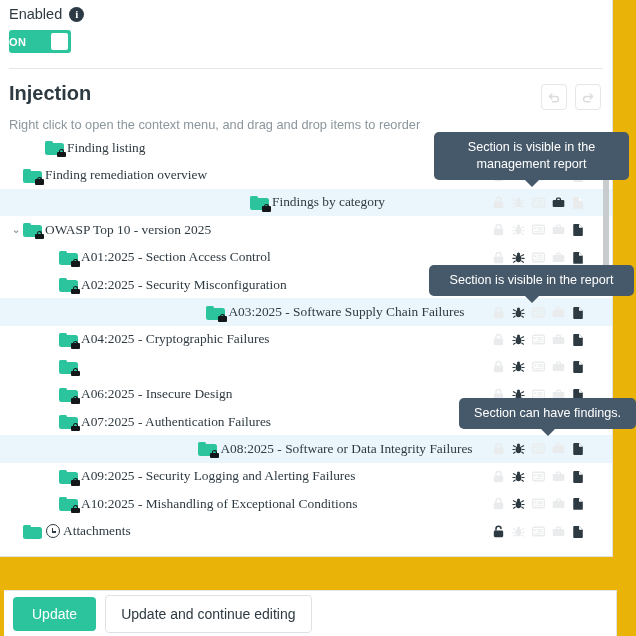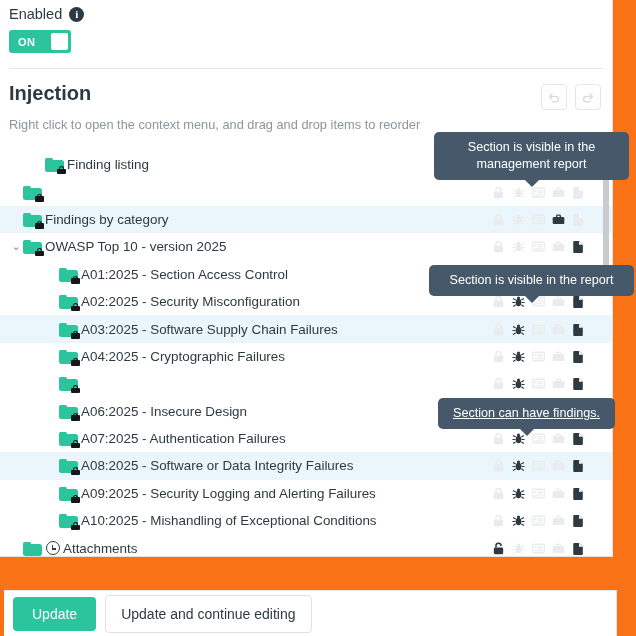--- a/index.html
+++ b/index.html
@@ -2,21 +2,21 @@
 <html><head>
 <meta charset="utf-8">
 <style>
   * { box-sizing: border-box; margin: 0; padding: 0; }
   html, body {
     width: 636px; height: 636px;
     background: #f0f0f0;
     font-family: "Liberation Sans", sans-serif;
     overflow: hidden;
   }
-  .page { position: relative; width: 636px; height: 636px; background: #f97316; }
+  .page { position: relative; width: 636px; height: 636px; background: #eab308; }
 
   
   .card {
     position: absolute; left: 0; top: 0;
     width: 613px; height: 557px;
     background: #ffffff;
     border-right: 1px solid #e2e2e2;
     border-bottom: 1px solid #e2e2e2;
     overflow: hidden;
   }
@@ -37,21 +37,21 @@
 
   .toggle {
     margin: 8px 0 0 9px;
     width: 62px; height: 23px;
     background: #2bc49d; border-radius: 3px;
     display: flex; align-items: center; position: relative;
     cursor: pointer;
   }
   .toggle .on-text {
     color: #ffffff; font-size: 11px; font-weight: bold;
-    letter-spacing: .4px; margin-left: 9px; text-align: right;
+    letter-spacing: .4px;  text-align: right;
   }
   .toggle .knob {
     position: absolute; right: 3px; top: 3px;
     width: 17px; height: 17px; background: #fff; border-radius: 2px;
   }
 
   .divider {
     margin: 15px 9px 0 9px;
     border-top: 1px solid #e6e6e6;
   }
@@ -66,27 +66,27 @@
   .hist-btn {
     width: 26px; height: 26px; border: 1px solid #e6e6e6; border-radius: 4px;
     background: #fff; display: flex; align-items: center; justify-content: center;
     color: #dcdcdc; cursor: default;
   }
   .hint {
     padding: 7px 0 0 9px; font-size: 12.8px; color: #8b969d;
   }
 
   
-  .tree { margin-top: 19px; }
+  .tree { margin-top: 2px; font-family: Liberation Serif, serif; }
   .trow {
     position: relative; display: flex; align-items: center;
     height: 27.4px; width: 100%; padding-left: 9px;
     cursor: pointer;
   }
-  .trow.sel { background: #eaf6fb; }
+  .trow.sel { background: #eaf6fb; justify-content: center; }
   .caret {
     width: 14px; font-size: 11px; color: #7d8b93; flex: 0 0 14px;
     display: flex; align-items: center; justify-content: center;
   }
   .caret.empty { visibility: hidden; }
   .ind0 { margin-left: 0px; }
   .ind1 { margin-left: 22px; }
   .ind2 { margin-left: 36px; }
 
   .ic-wrap { display: flex; align-items: center; flex: 0 0 auto; }
@@ -143,21 +143,21 @@
     border-radius: 5px; font-size: 12.6px; line-height: 17px;
     padding: 7px 12px; text-align: center; z-index: 40;
   }
   .tip::after {
     content: ""; position: absolute; left: 50%; margin-left: -7px; bottom: -7px;
     border-left: 7px solid transparent; border-right: 7px solid transparent;
     border-top: 7px solid #46596a;
   }
   #tip1 { left: 434px; top: 132px; width: 195px; }
   #tip2 { left: 429px; top: 265px; width: 205px; }
-  #tip3 { left: 438px; top: 398px; width: 177px; text-decoration: underline; }
+  #tip3 { left: 459px; top: 398px; width: 177px; }
 
   
   .footer {
     position: absolute; left: 4px; top: 590px; width: 613px; height: 46px;
     background: #ffffff; border-top: 1px solid #e8e8e8; border-right: 1px solid #e2e2e2;
     display: flex; align-items: center; gap: 9px; padding-left: 9px;
   }
   .btn-primary {
     background: #2bc49d; color: #fff; border: none; border-radius: 4px;
     font-size: 14px; padding: 9px 19px; cursor: pointer;
@@ -277,20 +277,21 @@
               <span class="folder">
                 <span class="tab"></span>
                 <span class="body"></span>
                 <span class="lock">
                   <span class="bow"></span>
                   <span class="sh"></span>
                 </span>
               </span>
             </span>
           </span>
+          <span class="label">Finding remediation overview</span>
           <span class="ricons">
             <svg width="15" height="15" viewBox="0 0 16 16" fill="#e9ebec">
               <rect x="3" y="7" width="10" height="7" rx="1.4"></rect>
               <path d="M5.3 7V5.4a2.7 2.7 0 0 1 5.4 0V7" fill="none" stroke="#e9ebec" stroke-width="1.6"></path>
             </svg>
             <svg width="15" height="15" viewBox="0 0 16 16" fill="#e9ebec">
               <ellipse cx="8" cy="9" rx="3" ry="4"></ellipse>
               <circle cx="8" cy="4.3" r="1.7"></circle>
               <g stroke="#e9ebec" stroke-width="1.2" stroke-linecap="round">
                 <path d="M4.6 6.2 2.6 5"></path>

